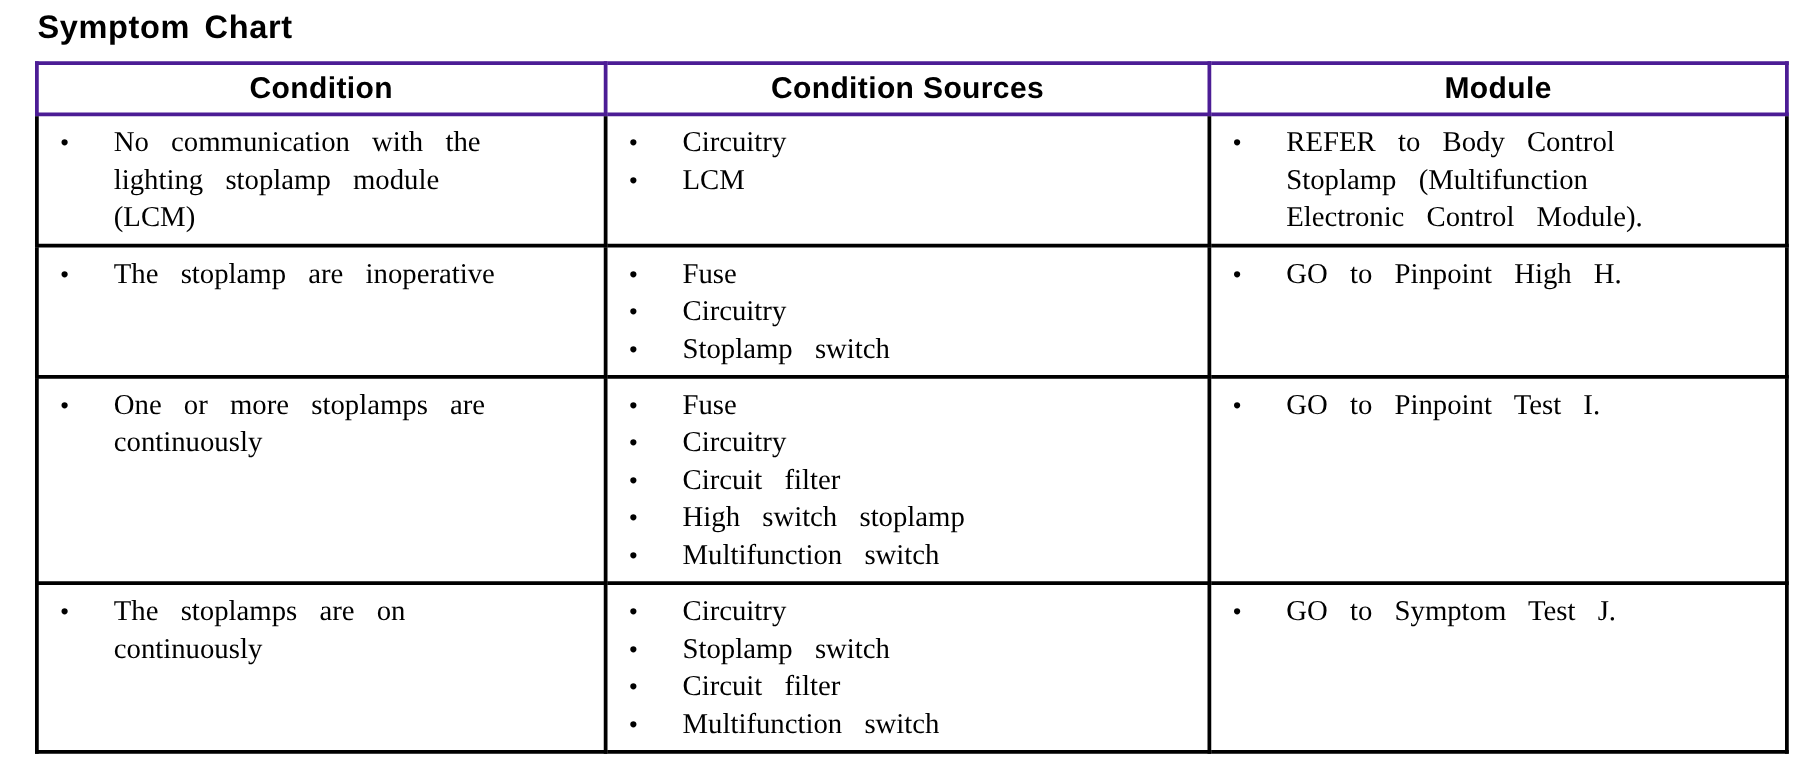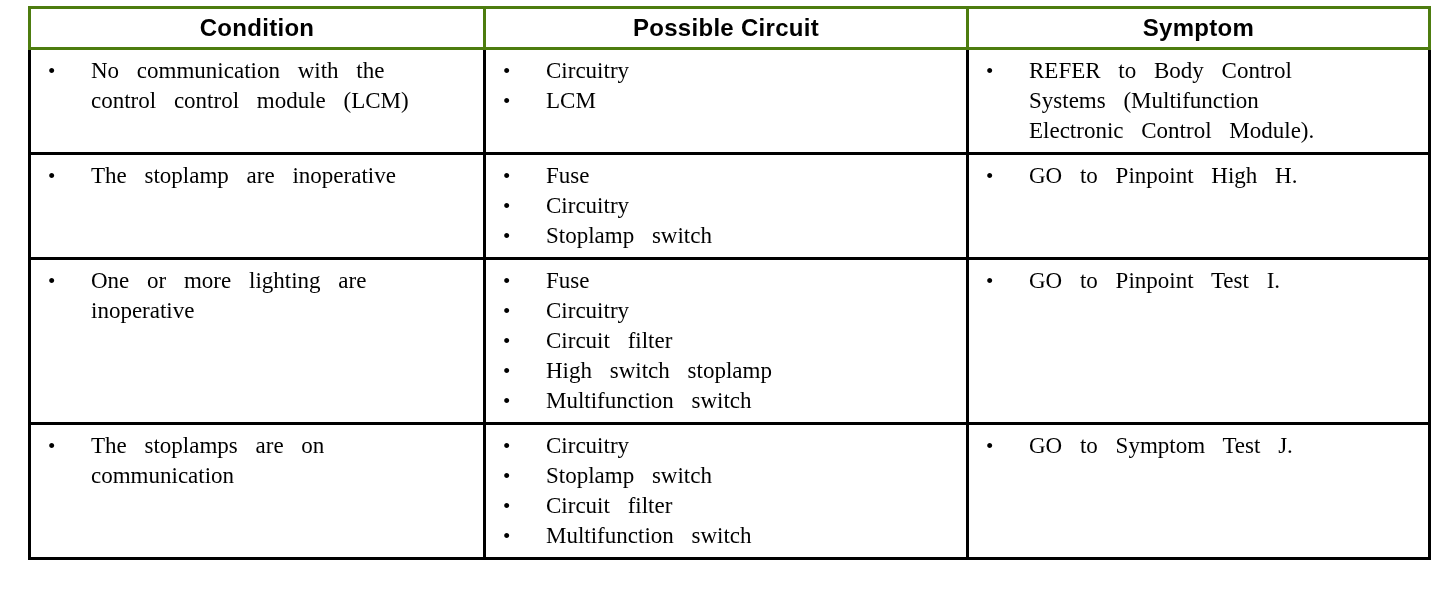--- a/index.html
+++ b/index.html
@@ -27,21 +27,21 @@
   table.symptom-chart {
     border-collapse: collapse;
     table-layout: fixed;
     width: 1400px;
     background: #ffffff;
   }
   col.c-cond { width: 455px; }
   col.c-src  { width: 483px; }
   col.c-act  { width: 462px; }
   th {
-    border: 3px solid #4d7c0f;
+    border: 3px solid #4c1d95;
     font-family: "Liberation Sans", sans-serif;
     font-weight: bold;
     font-size: 24px;
     text-align: center;
     vertical-align: middle;
     padding: 2px 4px;
     height: 34px;
     letter-spacing: 0.3px;
   }
   td {
@@ -71,57 +71,58 @@
     flex: 1 1 auto;
     min-width: 0;
   }
   .cond-txt { max-width: 320px; }
   .act-txt  { max-width: 330px; }
 </style>
 </head>
 <body>
 
 <div class="page">
+  <h1 class="doc-title">Symptom Chart</h1>
 
   <table class="symptom-chart">
     <colgroup>
       <col class="c-cond">
         <col class="c-src">
         <col class="c-act">
     </colgroup>
     <thead>
       <tr>
         <th>Condition</th>
-        <th>Possible Circuit</th>
-        <th>Symptom</th>
+        <th>Condition Sources</th>
+        <th>Module</th>
       </tr>
     </thead>
     <tbody>
 
       <tr class="row-1">
         <td>
           <div class="li">
             <span class="bullet">•</span>
-            <span class="txt cond-txt">No communication with the control control module (LCM)</span>
+            <span class="txt cond-txt">No communication with the lighting stoplamp module (LCM)</span>
           </div>
         </td>
         <td>
           <div class="li">
             <span class="bullet">•</span>
             <span class="txt">Circuitry</span>
           </div>
           <div class="li">
             <span class="bullet">•</span>
             <span class="txt">LCM</span>
           </div>
         </td>
         <td>
           <div class="li">
             <span class="bullet">•</span>
-            <span class="txt act-txt">REFER to Body Control Systems (Multifunction Electronic Control Module).</span>
+            <span class="txt act-txt">REFER to Body Control Stoplamp (Multifunction Electronic Control Module).</span>
           </div>
         </td>
       </tr>
 
       <tr class="row-2">
         <td>
           <div class="li">
             <span class="bullet">•</span>
             <span class="txt cond-txt">The stoplamp are inoperative</span>
           </div>
@@ -145,21 +146,21 @@
             <span class="bullet">•</span>
             <span class="txt act-txt">GO to Pinpoint High H.</span>
           </div>
         </td>
       </tr>
 
       <tr class="row-3">
         <td>
           <div class="li">
             <span class="bullet">•</span>
-            <span class="txt cond-txt">One or more lighting are inoperative</span>
+            <span class="txt cond-txt">One or more stoplamps are continuously</span>
           </div>
         </td>
         <td>
           <div class="li">
             <span class="bullet">•</span>
             <span class="txt">Fuse</span>
           </div>
           <div class="li">
             <span class="bullet">•</span>
             <span class="txt">Circuitry</span>
@@ -182,21 +183,21 @@
             <span class="bullet">•</span>
             <span class="txt act-txt">GO to Pinpoint Test I.</span>
           </div>
         </td>
       </tr>
 
       <tr class="row-4">
         <td>
           <div class="li">
             <span class="bullet">•</span>
-            <span class="txt cond-txt">The stoplamps are on communication</span>
+            <span class="txt cond-txt">The stoplamps are on continuously</span>
           </div>
         </td>
         <td>
           <div class="li">
             <span class="bullet">•</span>
             <span class="txt">Circuitry</span>
           </div>
           <div class="li">
             <span class="bullet">•</span>
             <span class="txt">Stoplamp switch</span>

